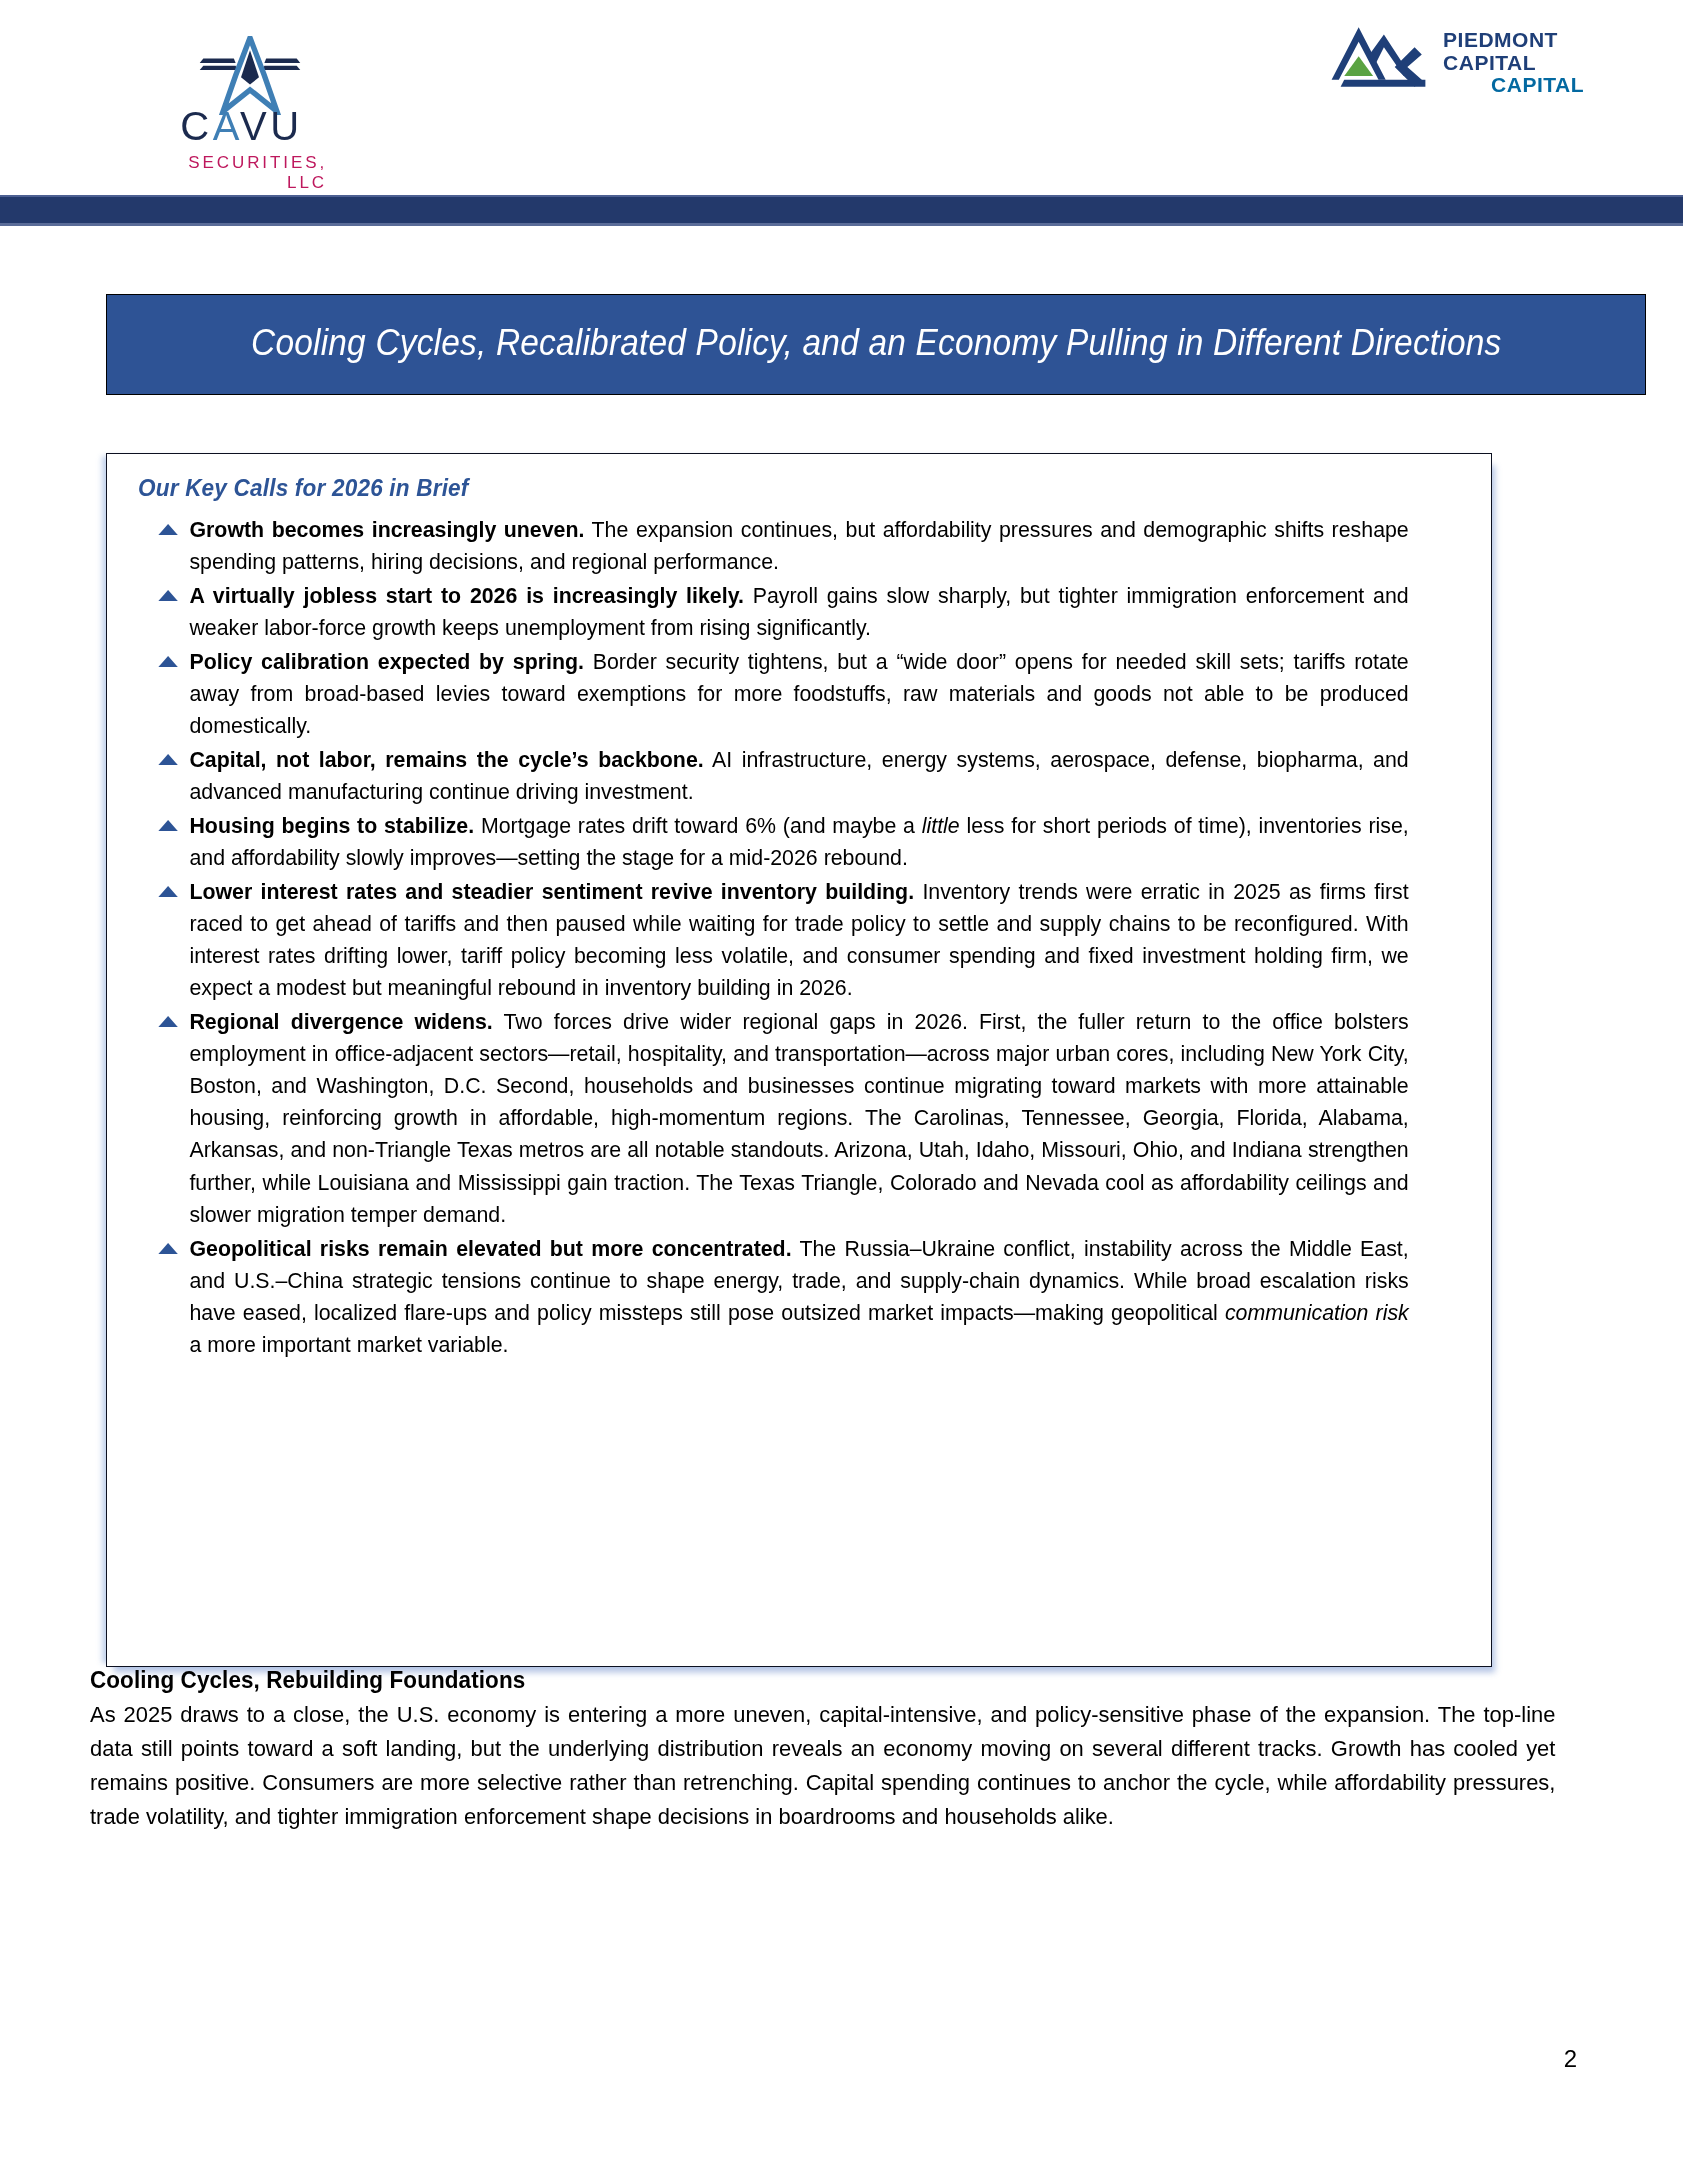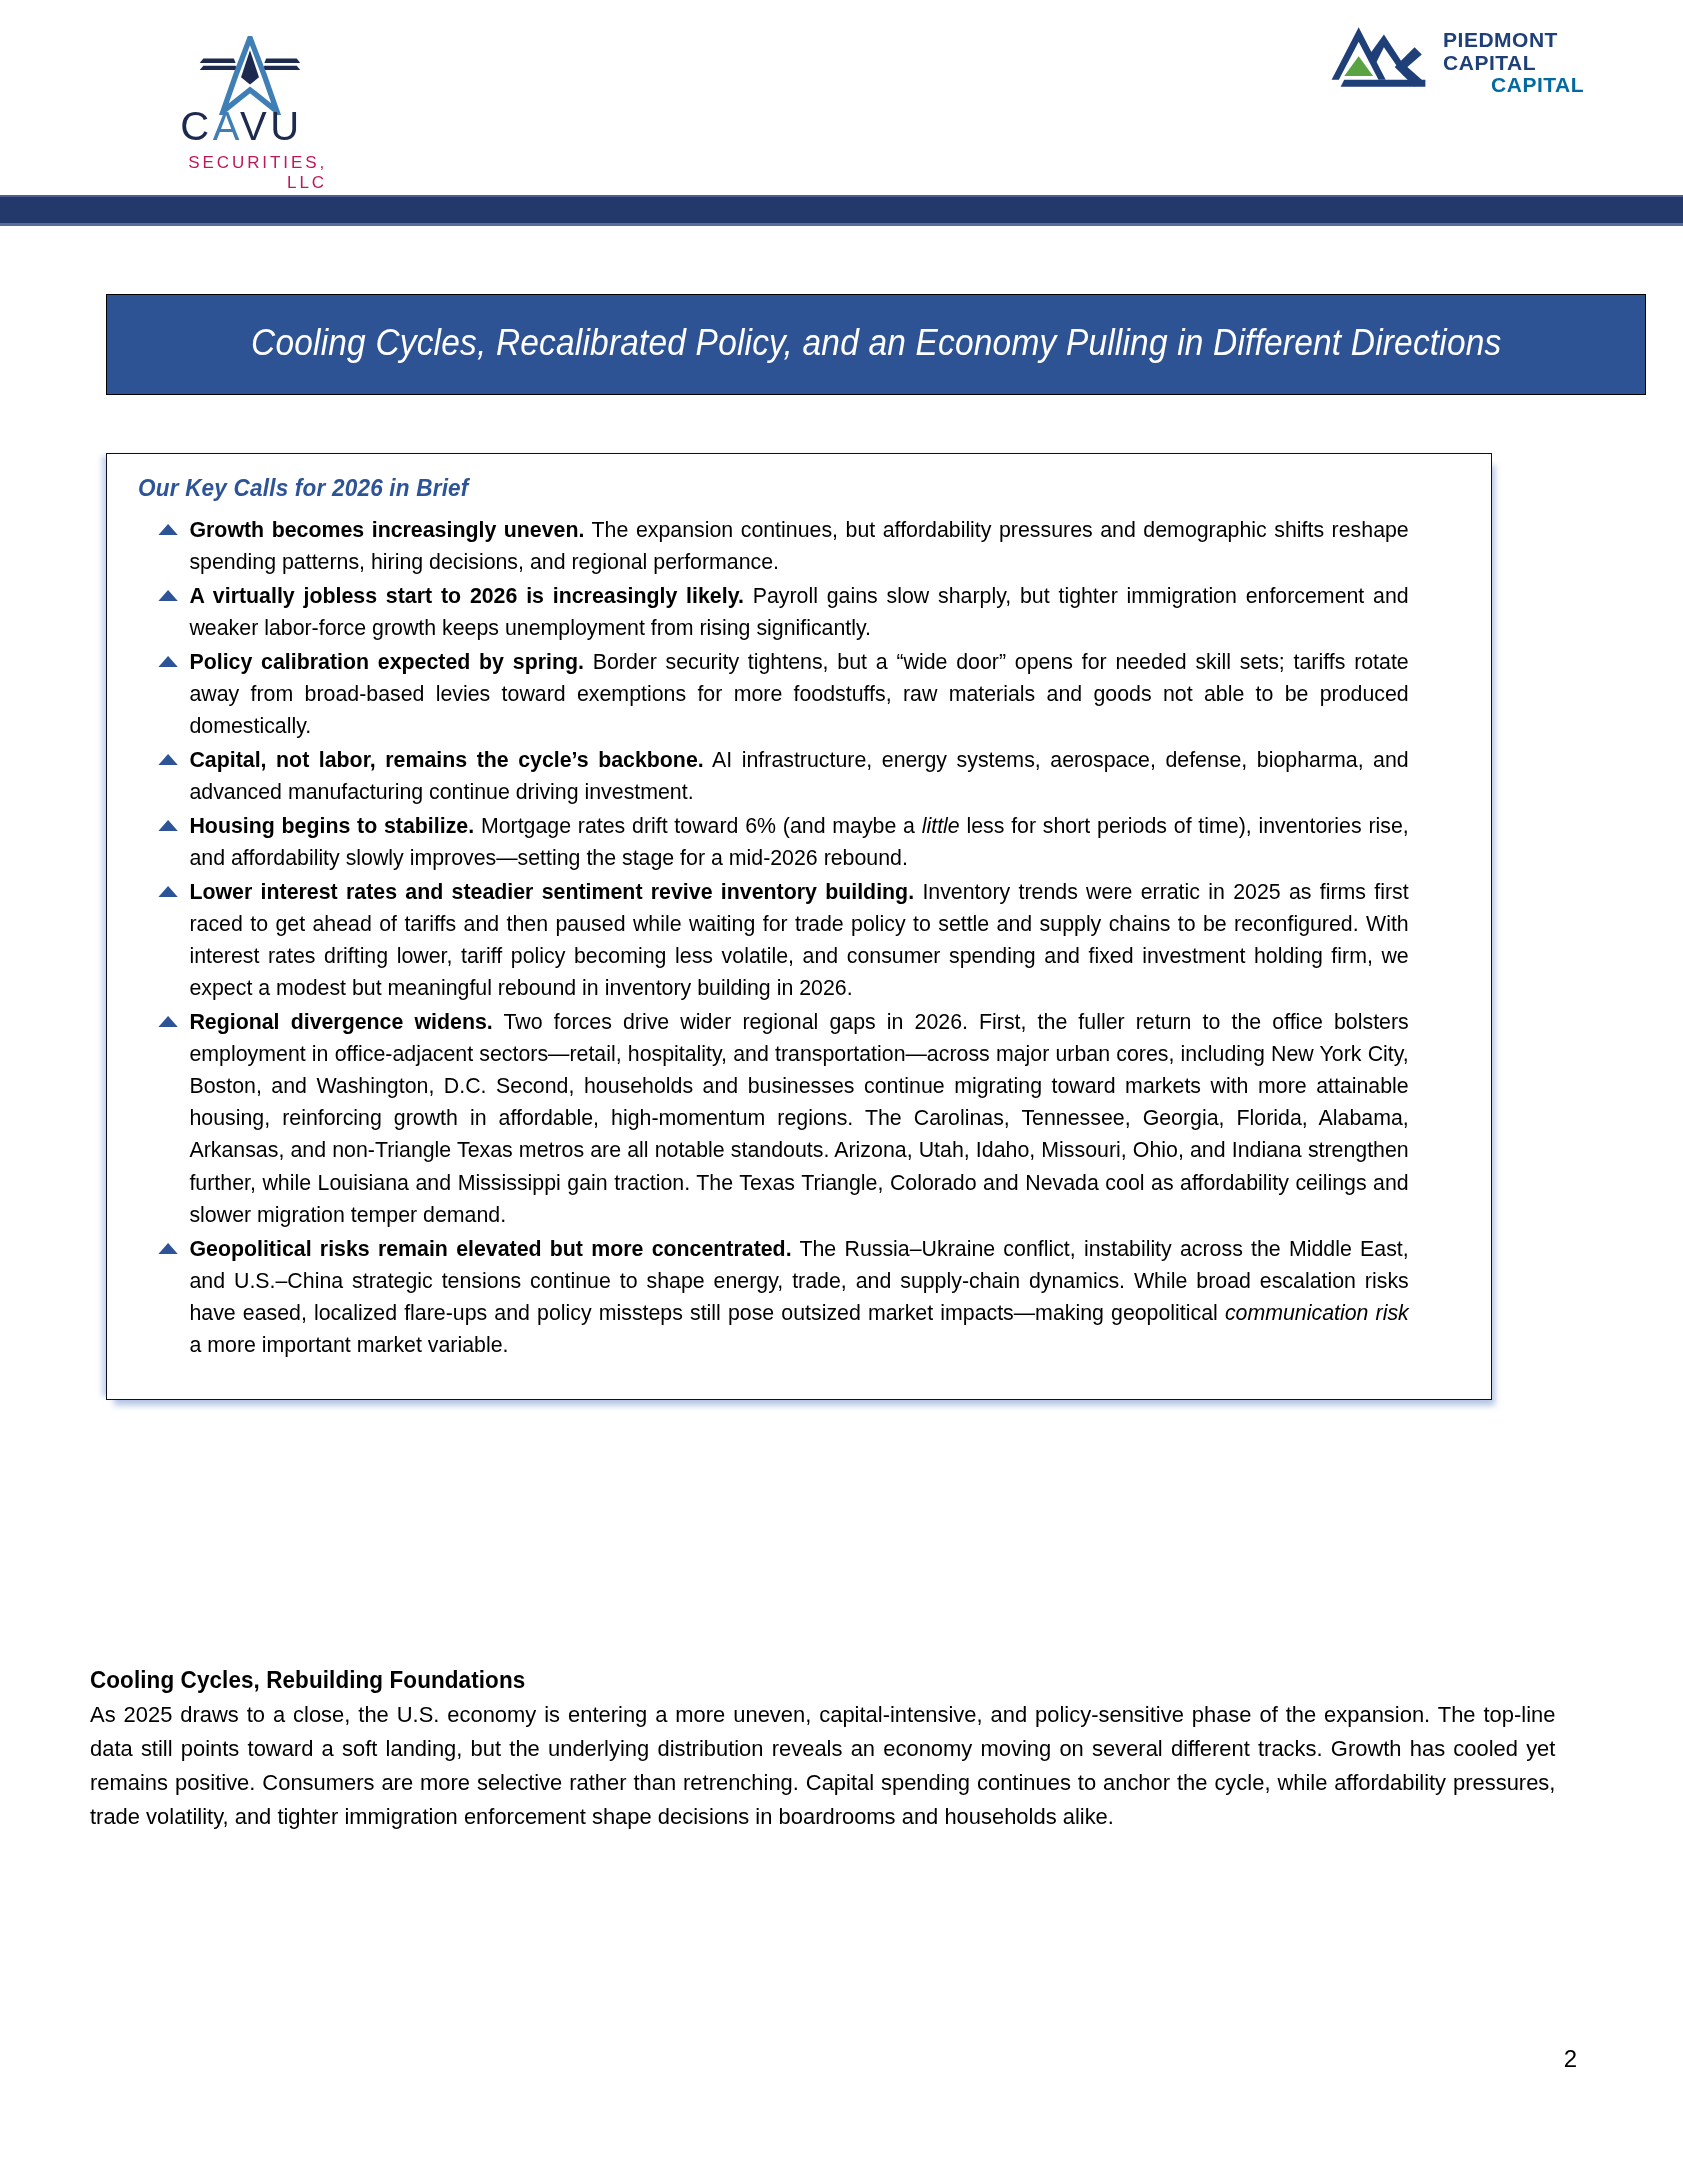--- a/index.html
+++ b/index.html
@@ -115,21 +115,21 @@
     letter-spacing: 0.2px;
     transform: scaleX(0.93);
   }
 
   
   .keycalls-box {
     position: absolute;
     left: 106px;
     top: 453px;
     width: 1386px;
-    height: 947px;
+    height: 1214px;
     background: #ffffff;
     border: 1.8px solid #0c1020;
     box-sizing: border-box;
     box-shadow: -6.3px 0 5.4px -2.7px rgba(120,155,215,0.45),
                  5.4px 9px 6.3px -2.7px rgba(70,110,190,0.40);
     padding: 16px 31px 9px 20px;
   }
   .keycalls-title {
     font-family: "Liberation Sans Narrow", "Liberation Sans", sans-serif;
     font-style: italic;

